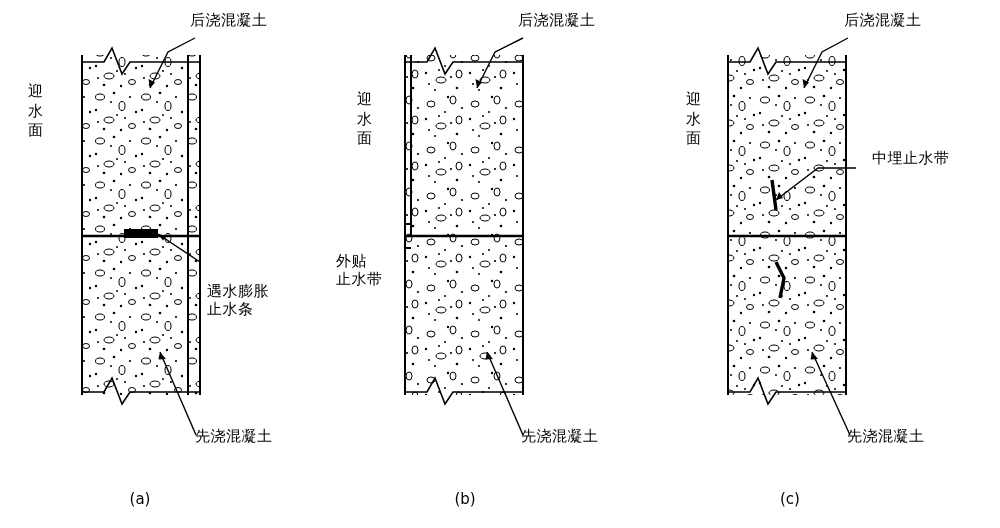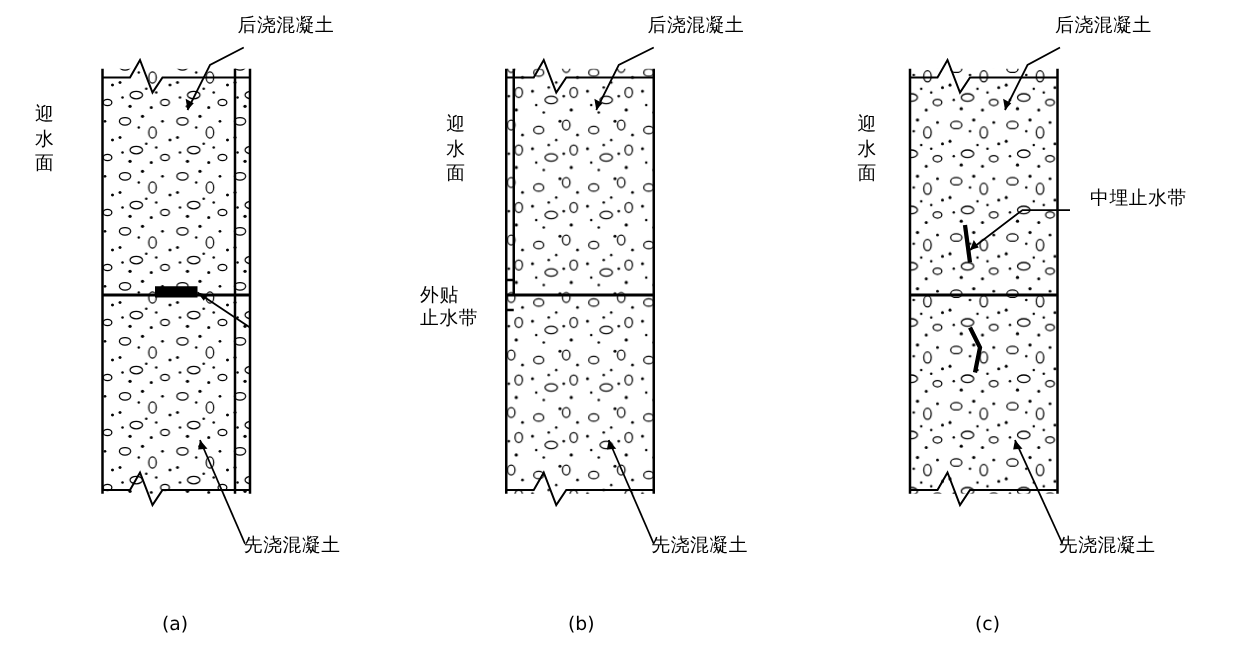--- a/index.html
+++ b/index.html
@@ -43,20 +43,21 @@
     white-space: nowrap;
     color: #000;
   }
   .lbl-v {
     white-space: normal;
     width: 19px;
     line-height: 1.3;
   }
   .lbl-multi {
     white-space: pre-line;
+    margin-top: 25px;
   }
   .caption {
     position: absolute;
     font-size: 15px;
     text-align: center;
     width: 60px;
   }
 </style>
 </head>
 <body>
@@ -109,20 +110,22 @@
         <polyline points="158,234 200,262" fill="none" stroke="#000" stroke-width="1.4"></polyline>
         <polygon points="158,234 166,236 163,240.5" fill="#000"></polygon>
 
         <polyline points="196,435 160,352" fill="none" stroke="#000" stroke-width="1.4"></polyline>
         <polygon points="160,352 166,359 158.5,359.5" fill="#000"></polygon>
       </svg>
     </div>
 
     <div class="lbl" style="left:190px; top:12px;">后浇混凝土</div>
     <div class="lbl lbl-v" style="left:28px; top:82px;">迎水面</div>
+    <div class="lbl lbl-multi" style="left:207px; top:258px;">遇水膨胀
+止水条</div>
     <div class="lbl" style="left:195px; top:428px;">先浇混凝土</div>
     <div class="caption" style="left:110px; top:490px;">(a)</div>
   </div>
 
   <div class="panel panel-b">
     <div class="svgwrap">
       <svg width="333" height="528" viewBox="0 0 333 528" xmlns="http://www.w3.org/2000/svg">
         <defs>
           <pattern id="aggB" width="44" height="46" patternUnits="userSpaceOnUse">
             <g fill="none" stroke="#000" stroke-width="1">

